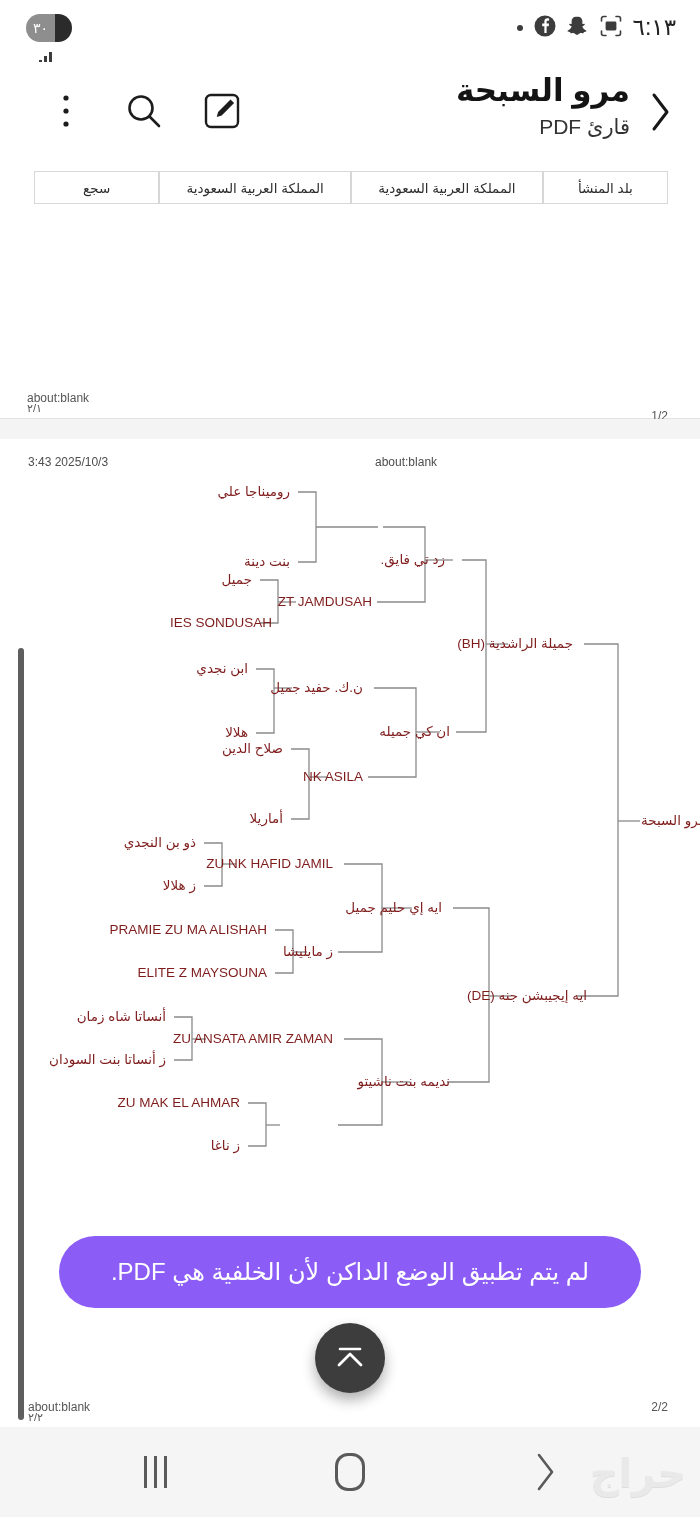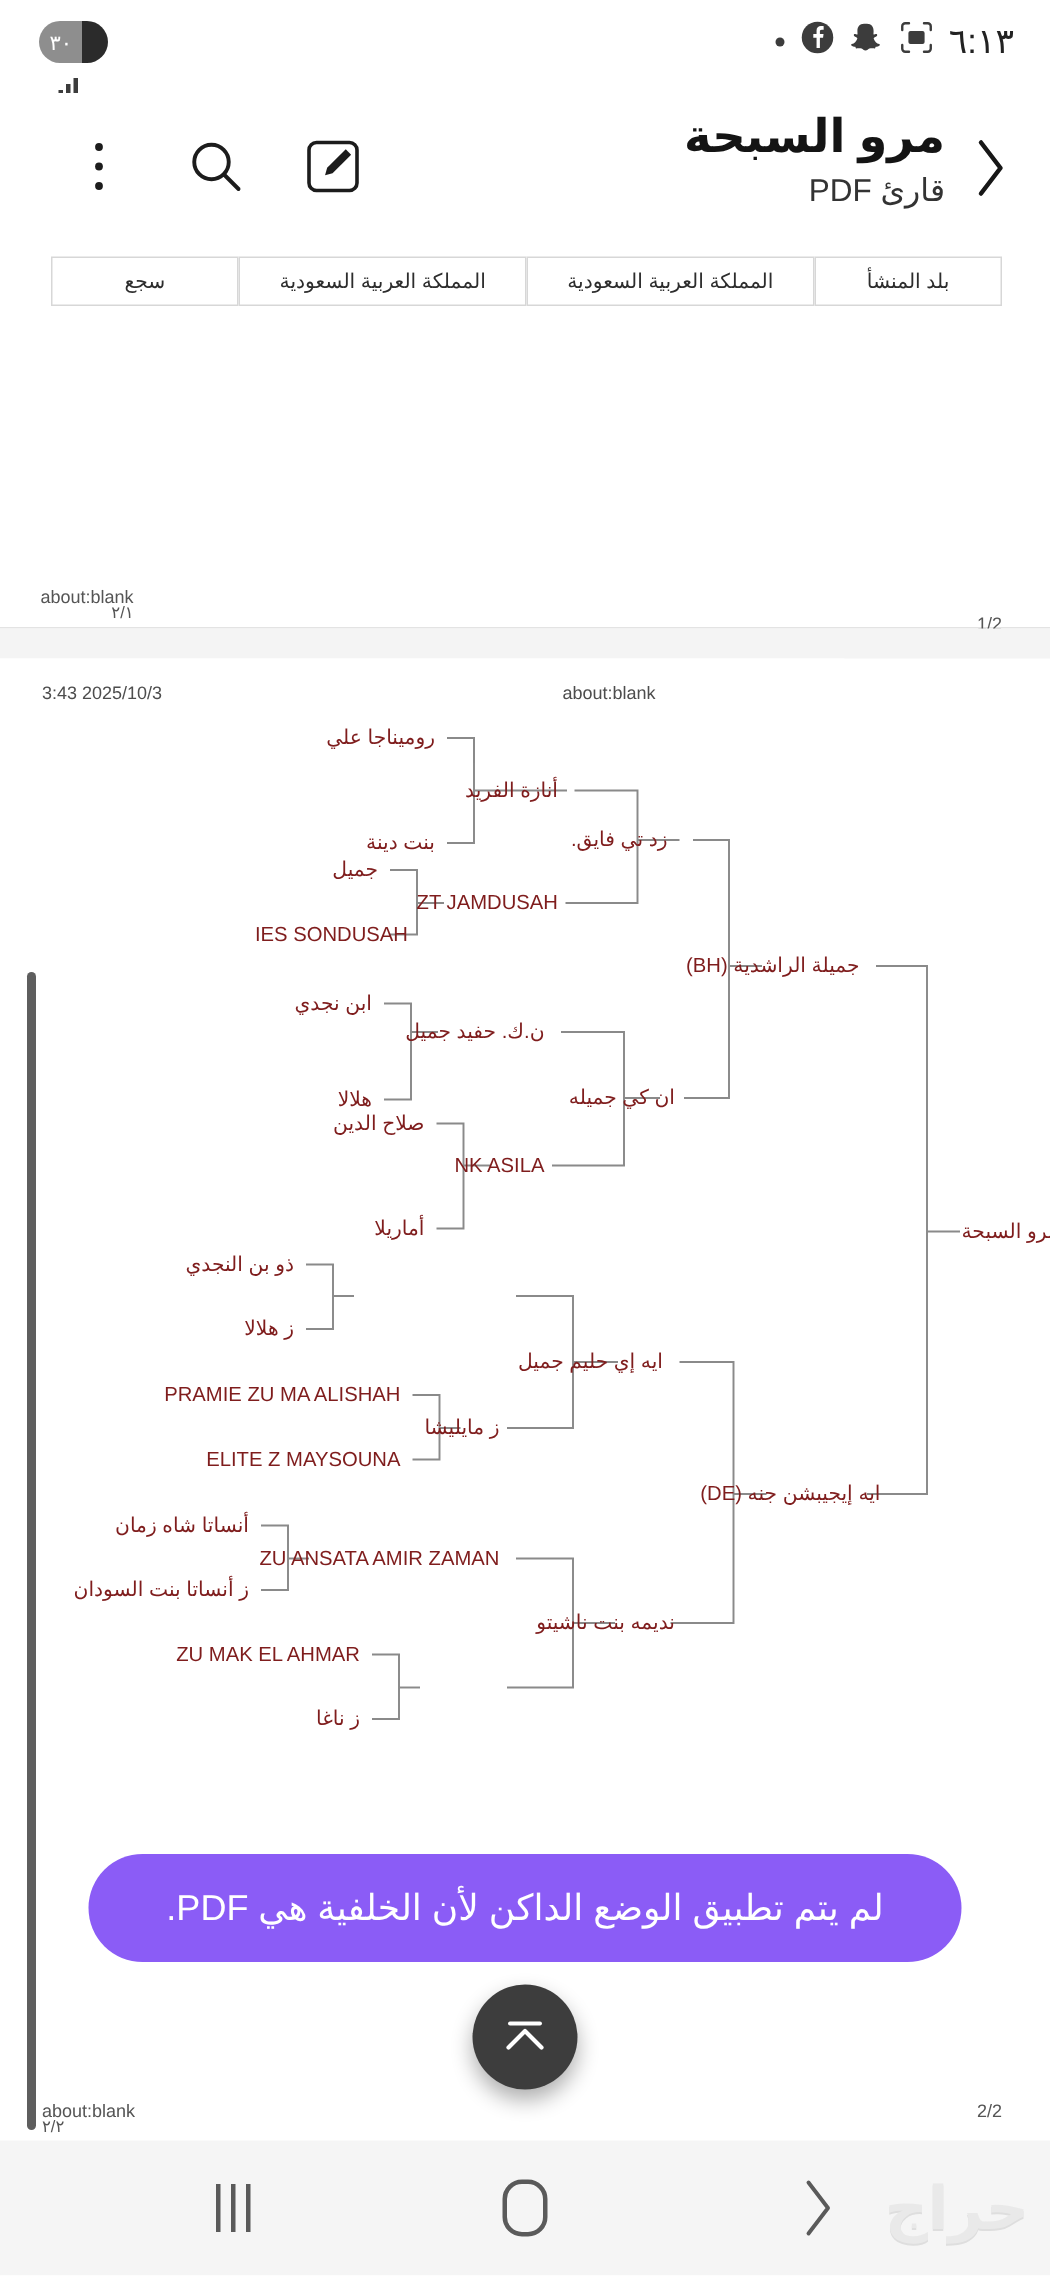--- a/index.html
+++ b/index.html
@@ -56,21 +56,21 @@
     background: #fff;
   }
   .tbl .c0 { width: 128px; }
   .tbl .c1 { width: 196px; }
   .tbl .c2 { width: 196px; }
   .tbl .c3 { width: 128px; }
   .pgfoot {
     position: absolute; left: 0; width: 700px; height: 22px; font-size: 12px; color: #555;
   }
   .pgfoot .l { position: absolute; left: 27px; top: 0; }
-  .pgfoot .l .urdu { display: block; font-size: 11px; color: #555; margin-top: -3px; text-align: right; }
+  .pgfoot .l .urdu { display: block; font-size: 11px; color: #555; margin-top: -3px; }
   .pgfoot .r { position: absolute; right: 32px; top: 18px; }
 
   .gap-band { position: absolute; left: 0; top: 419px; width: 700px; height: 20px; background: #f4f4f4; }
 
   
   .page2 {
     position: absolute; top: 439px; left: 0; width: 563px; height: 988px; background: #fff; padding-left: 48px;
   }
   .pghead { position: absolute; top: 16px; left: 0; width: 700px; height: 18px; font-size: 12px; color: #4d4d4d; }
   .pghead .l { position: absolute; left: 28px; top: 0; }
@@ -300,35 +300,35 @@
           <path d="M453 469 h36 v174 h-42"></path>
           <path d="M489 557 h22"></path>
 
           <path d="M584 205 h34 v352 h-40"></path>
           <path d="M618 382 h22"></path>
         </g>
       </svg>
 
       <div class="node rtl r" style="left:0; width:290px; top:53px;">روميناجا علي</div>
       <div class="node rtl r" style="left:0; width:290px; top:123px;">بنت دينة</div>
-      <div class="node rtl r" style="left:0; width:372px; top:88px;">أنازة الفريد</div>
       <div class="node rtl r" style="left:0; width:252px; top:141px;">جميل</div>
       <div class="node r" style="left:0; width:272px; top:184px;">IES SONDUSAH</div>
       <div class="node rtl r" style="left:0; width:445px; top:121px;">زد تي فايق.</div>
       <div class="node r" style="left:0; width:372px; top:163px;">ZT JAMDUSAH</div>
       <div class="node rtl r" style="left:0; width:248px; top:230px;">ابن نجدي</div>
       <div class="node rtl r" style="left:0; width:248px; top:294px;">هلالا</div>
       <div class="node rtl r" style="left:0; width:363px; top:249px;">ن.ك. حفيد جميل</div>
       <div class="node rtl r" style="left:0; width:283px; top:310px;">صلاح الدين</div>
       <div class="node rtl r" style="left:0; width:283px; top:380px;">أماريلا</div>
       <div class="node r" style="left:0; width:363px; top:338px;">NK ASILA</div>
       <div class="node rtl r" style="left:0; width:450px; top:293px;">ان كي جميله</div>
       <div class="node rtl r" style="left:0; width:573px; top:205px;">جميلة الراشدية (BH)</div>
       <div class="node rtl r" style="left:0; width:196px; top:404px;">ذو بن النجدي</div>
       <div class="node rtl r" style="left:0; width:196px; top:447px;">ز هلالا</div>
+      <div class="node r" style="left:0; width:333px; top:425px;">ZU NK HAFID JAMIL</div>
       <div class="node r" style="left:0; width:267px; top:491px;">PRAMIE ZU MA ALISHAH</div>
       <div class="node r" style="left:0; width:267px; top:534px;">ELITE Z MAYSOUNA</div>
       <div class="node rtl r" style="left:0; width:333px; top:513px;">ز مايليشا</div>
       <div class="node rtl r" style="left:0; width:442px; top:469px;">ايه إي حليم جميل</div>
       <div class="node rtl r" style="left:0; width:166px; top:578px;">أنساتا شاه زمان</div>
       <div class="node rtl r" style="left:0; width:166px; top:621px;">ز أنساتا بنت السودان</div>
       <div class="node r" style="left:0; width:333px; top:600px;">ZU ANSATA AMIR ZAMAN</div>
       <div class="node r" style="left:0; width:240px; top:664px;">ZU MAK EL AHMAR</div>
       <div class="node rtl r" style="left:0; width:240px; top:707px;">ز ناغا</div>
       <div class="node rtl r" style="left:0; width:450px; top:643px;">نديمه بنت ناشيتو</div>

